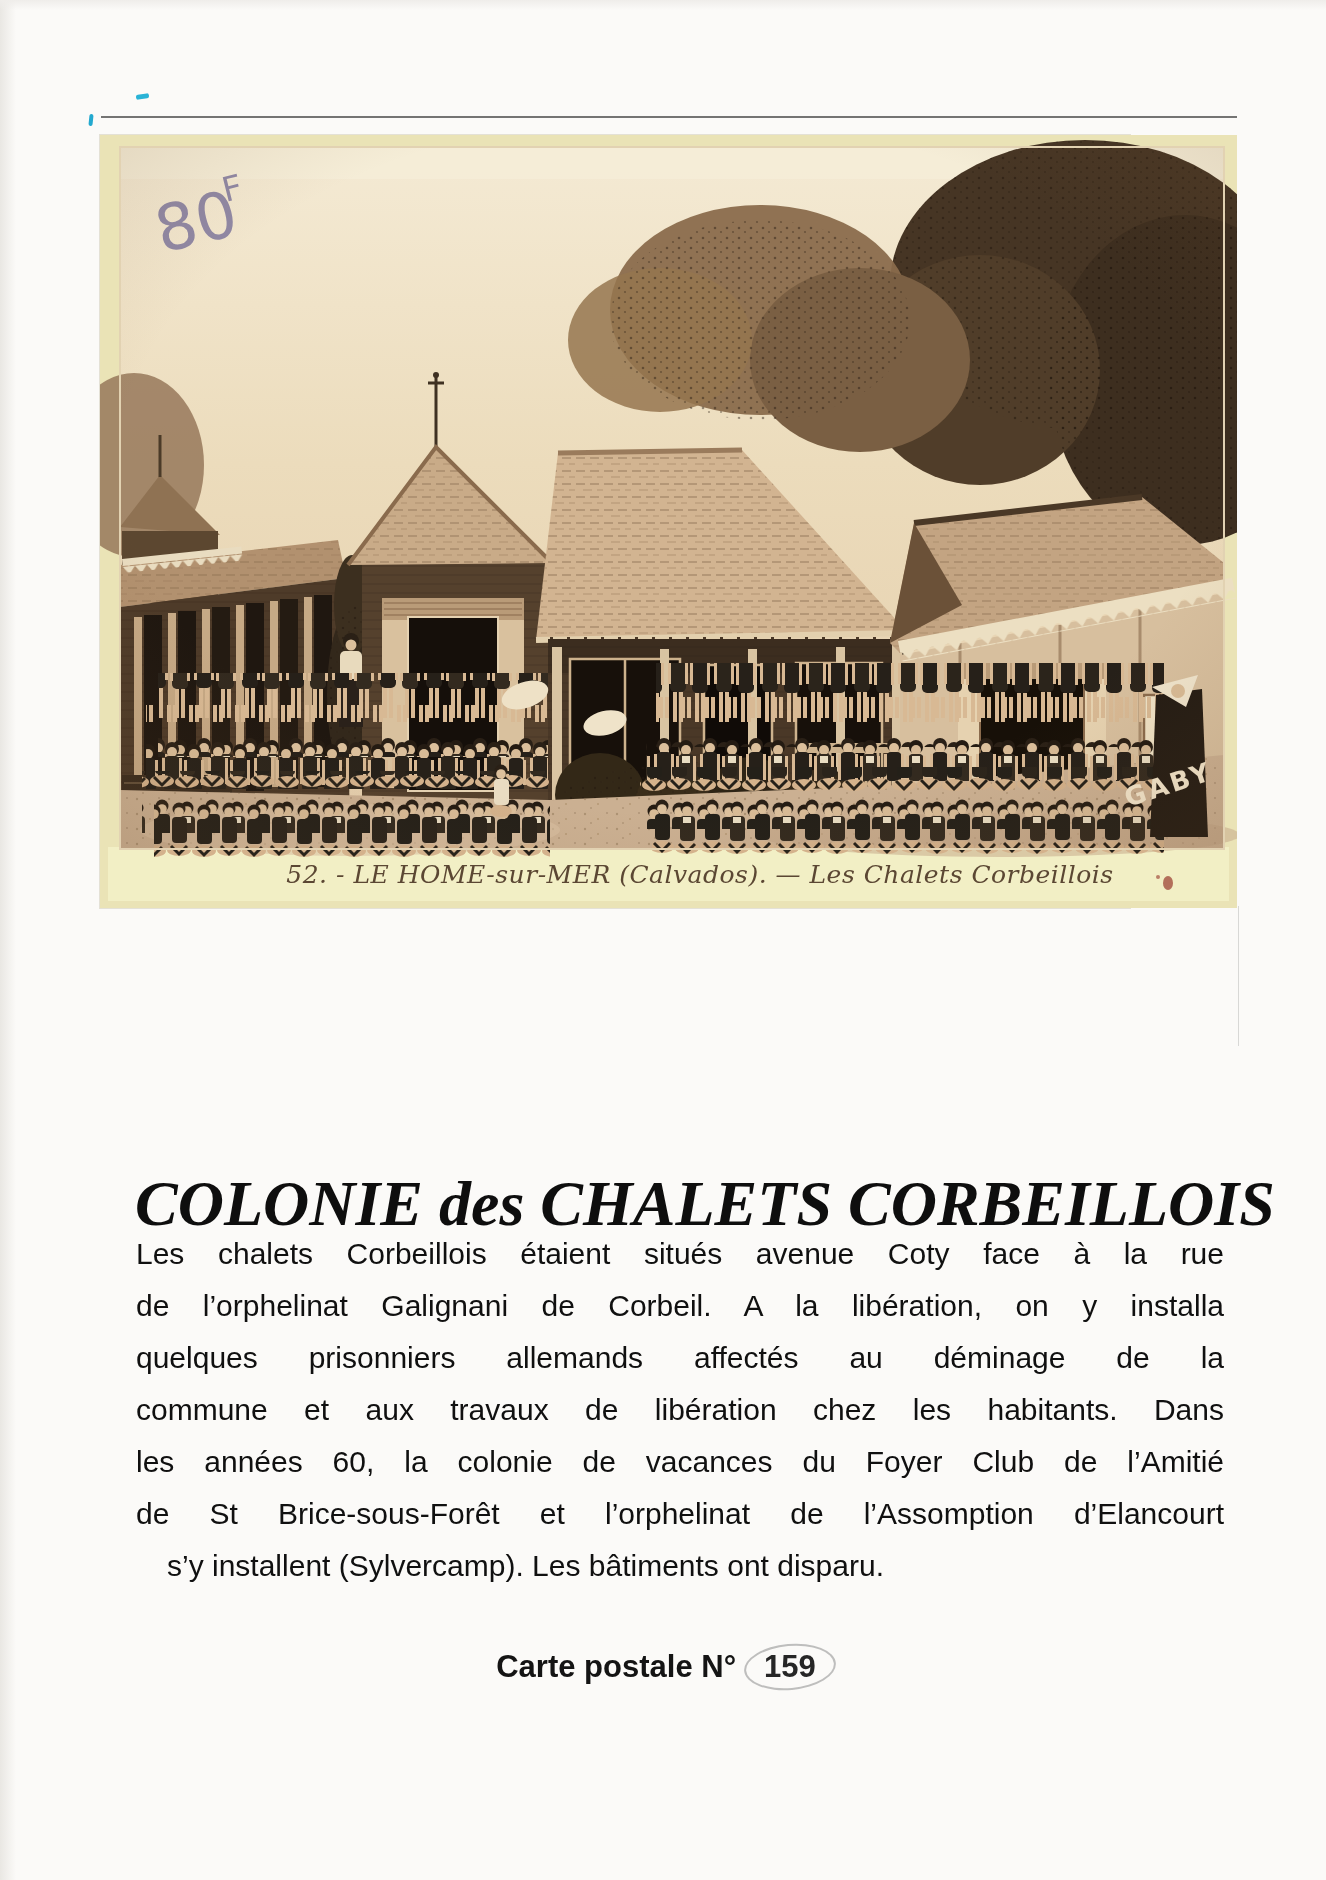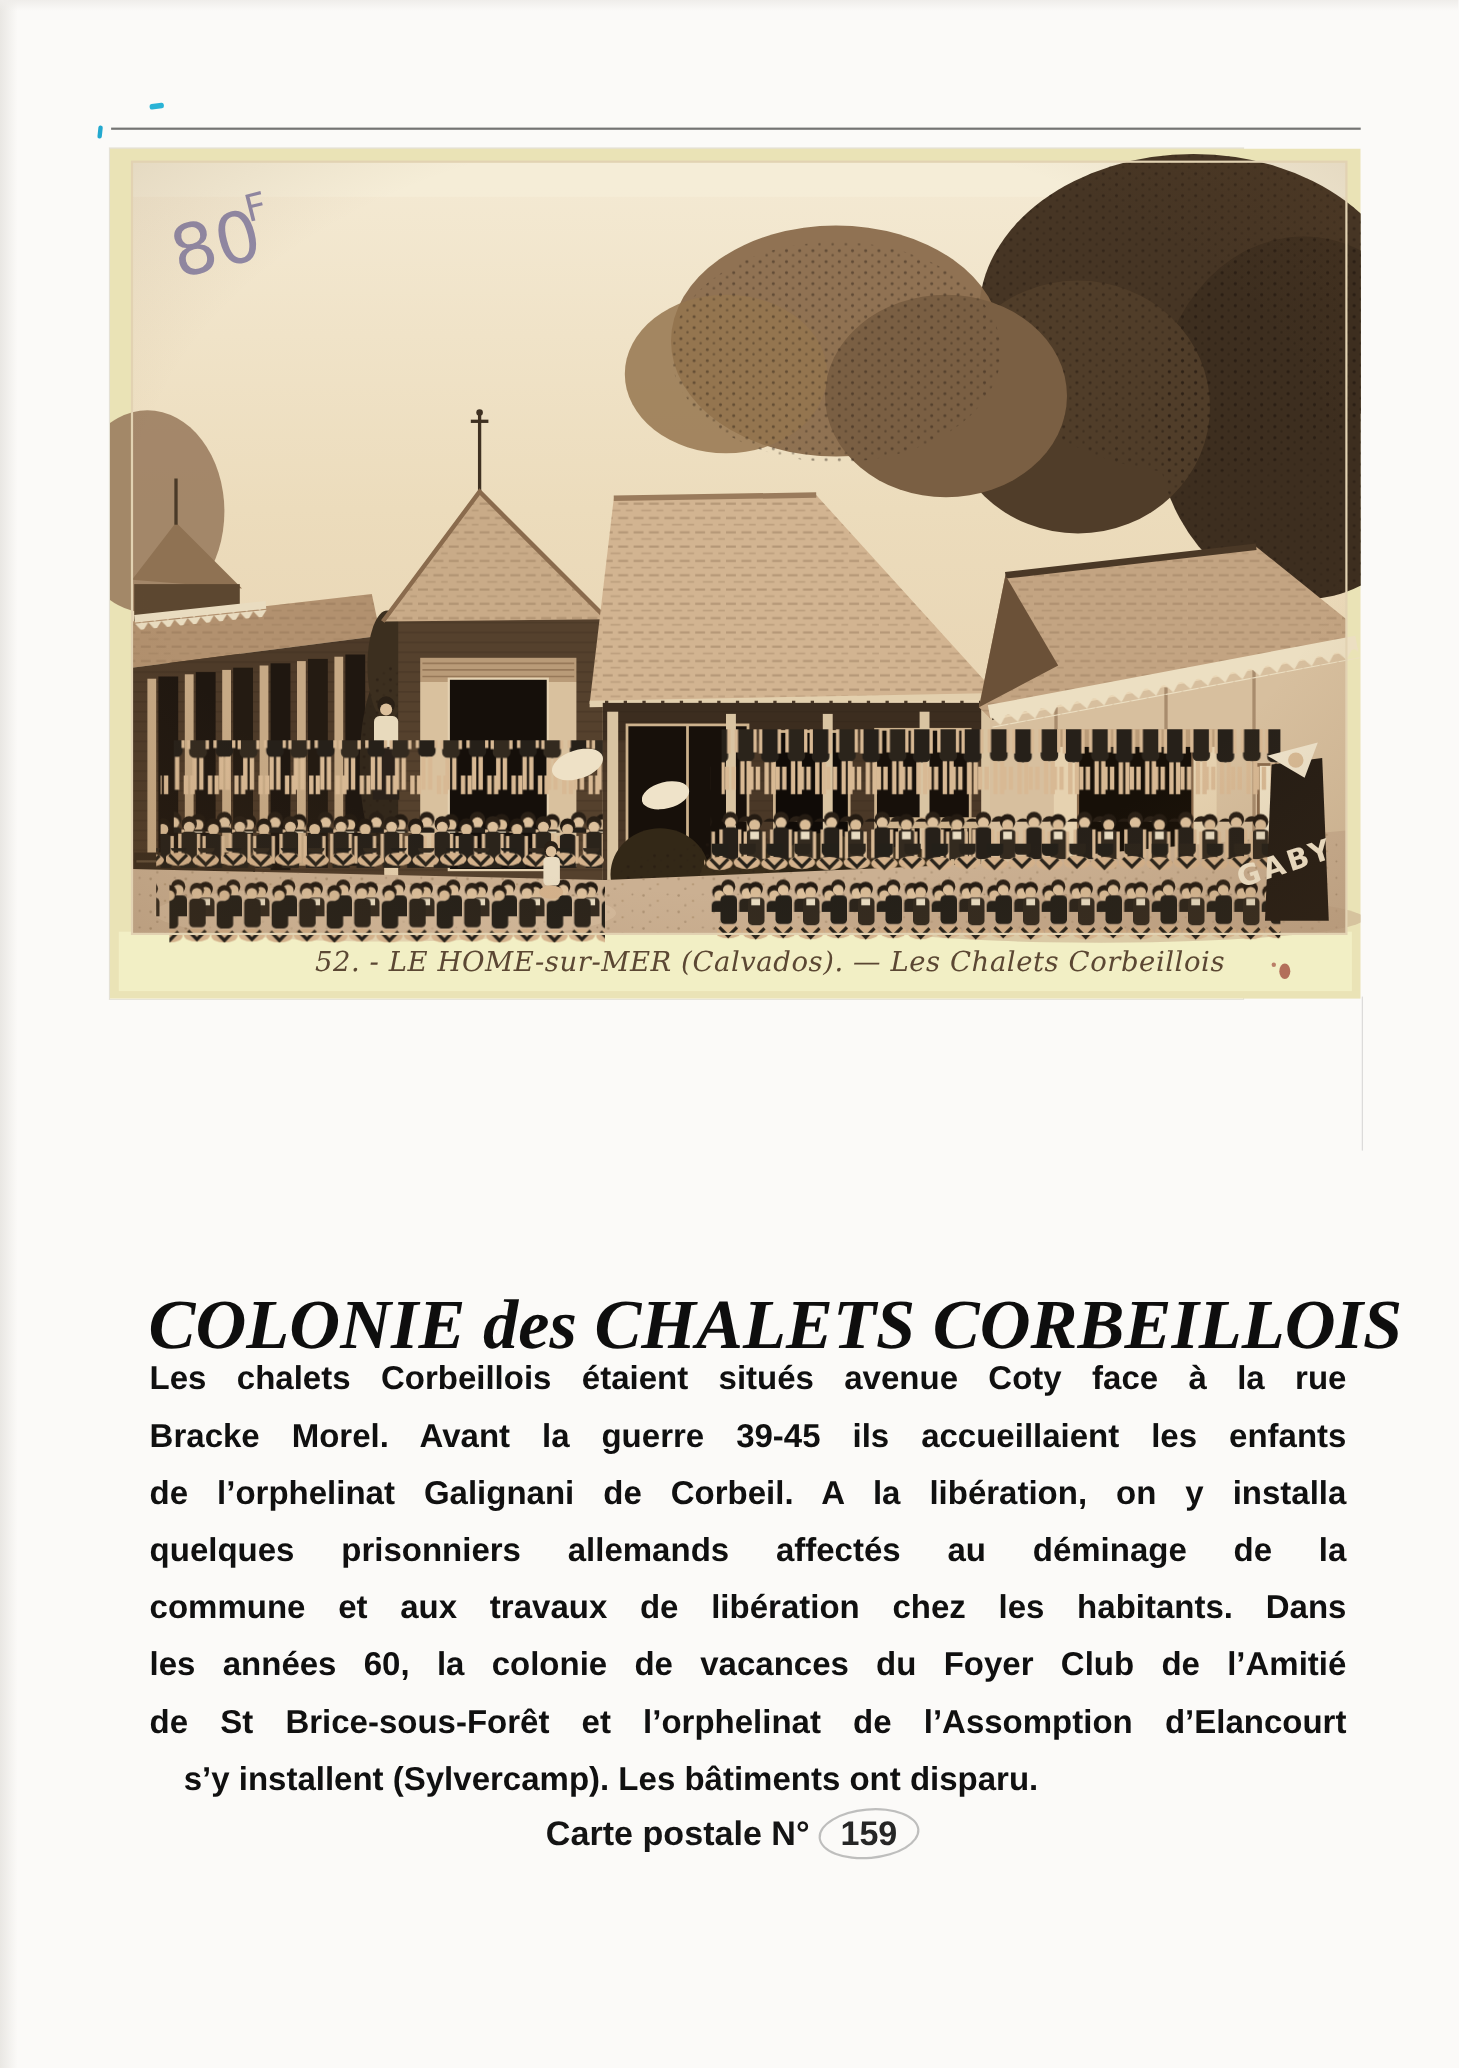--- a/index.html
+++ b/index.html
@@ -28,21 +28,21 @@
 
   .article-title{
     position:absolute;left:135px;top:1118px;width:1095px;height:86px;
     font-family:"Liberation Serif",serif;font-style:italic;font-weight:bold;
     font-size:64px;line-height:86px;color:#0e0e0e;letter-spacing:0px;
     white-space:nowrap;
     text-align:right;
   }
   .article-body{
     position:absolute;left:136px;top:1228px;width:1088px;
-    font-family:"Liberation Sans",sans-serif;font-weight:bold;
+    font-family:"Liberation Sans",sans-serif;font-weight:normal;
     font-size:30px;color:#101010;
   }
   .jline{
     text-align:justify;text-align-last:justify;
     height:52px;line-height:52px;white-space:nowrap;
     text-justify:inter-word;
   }
   .jline.last{text-align-last:left;margin-left:31px;}
   .footer-line{
     position:absolute;left:0;top:1648px;width:1326px;
@@ -357,21 +357,20 @@
     <text x="600" y="748" text-anchor="middle" font-family="'DejaVu Serif',serif" font-style="italic" font-size="25" letter-spacing="0.5" fill="#5b4733">52. - LE HOME-sur-MER (Calvados). — Les Chalets Corbeillois</text>
     <ellipse cx="1068" cy="748" rx="5" ry="7" fill="#a34f3f" opacity="0.8"></ellipse>
     <circle cx="1058" cy="742" r="2" fill="#a34f3f" opacity="0.7"></circle>
   </svg>
   </div>
 
   <h1 class="article-title">COLONIE des CHALETS CORBEILLOIS</h1>
 
   <div class="article-body">
     <div class="jline">Les chalets Corbeillois étaient situés avenue Coty face à la rue</div>
-    <div class="jline">Bracke Morel. Avant la guerre 39-45 ils accueillaient les enfants</div>
     <div class="jline">de l’orphelinat Galignani de Corbeil. A la libération, on y installa</div>
     <div class="jline">quelques prisonniers allemands affectés au déminage de la</div>
     <div class="jline">commune et aux travaux de libération chez les habitants. Dans</div>
     <div class="jline">les années 60, la colonie de vacances du Foyer Club de l’Amitié</div>
     <div class="jline">de St Brice-sous-Forêt et l’orphelinat de l’Assomption d’Elancourt</div>
     <div class="jline last">s’y installent (Sylvercamp). Les bâtiments ont disparu.</div>
   </div>
 
   <div class="footer-line">
     <span>Carte postale N°</span><span class="card-number">159</span>

